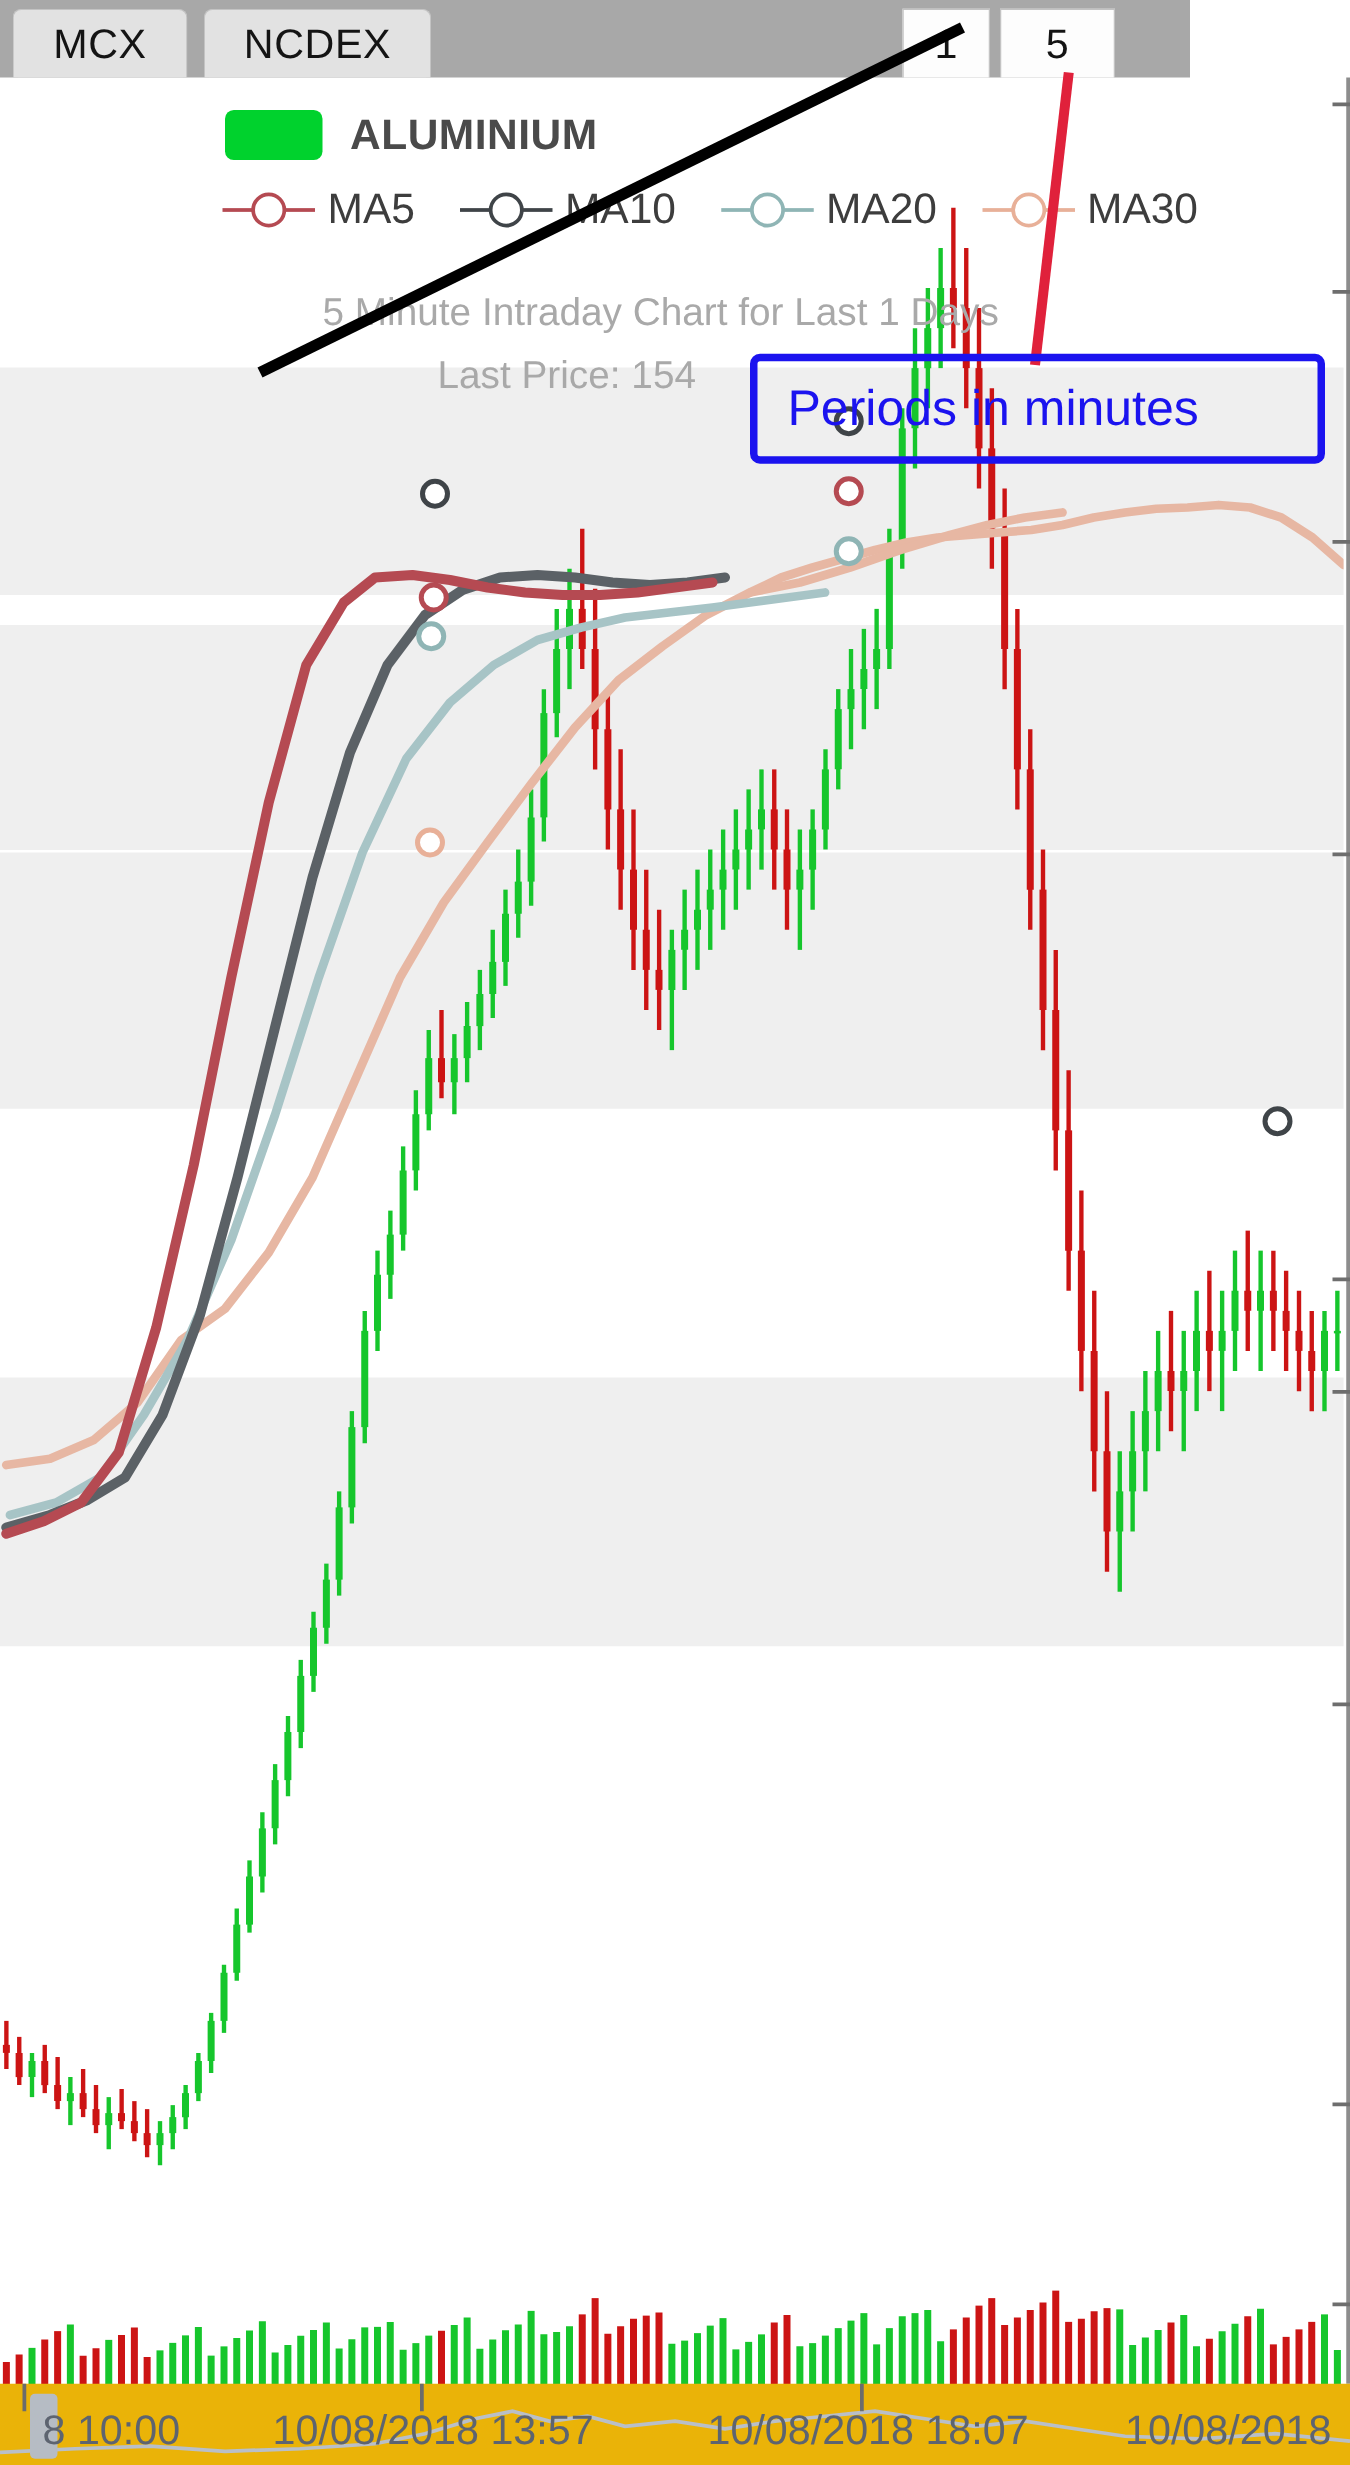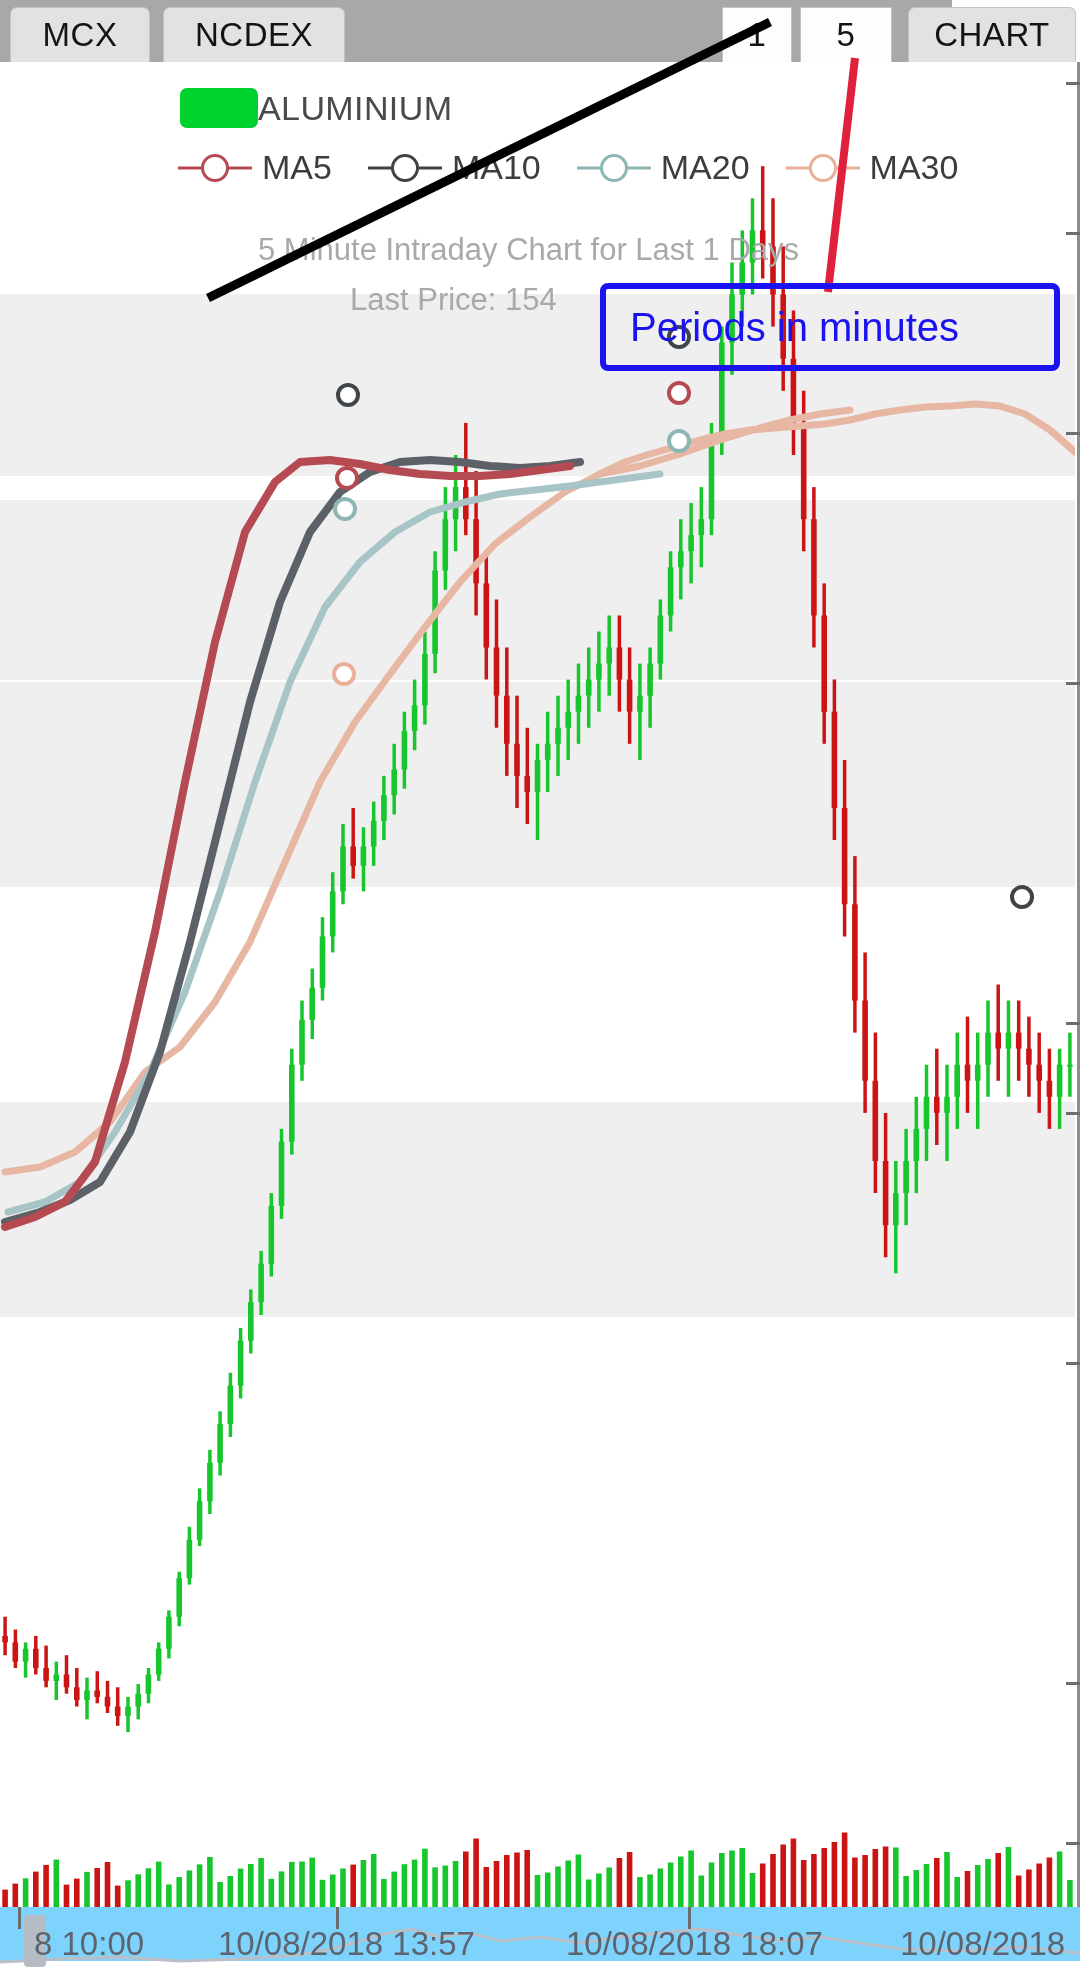--- a/index.html
+++ b/index.html
@@ -34,21 +34,21 @@
   .tb-days  { position:absolute; left: 722px; top: 7px; width: 70px;
               background:#fdfdfd; border-radius: 0; }
   .tb-per   { position:absolute; left: 800px; top: 7px; width: 92px;
               background:#fdfdfd; border-radius: 0; }
   .tb-chart { position:absolute; left: 908px; top: 7px; width: 168px;
               border-radius: 7px 7px 0 0; }
 
   
   .legend-sym {
     position:absolute; left: 180px; top: 88px;
-    display:flex; align-items:center; 
+    display:flex; align-items:center; gap: 22px; font-weight: bold;
   }
   .sw {
     width: 78px; height: 40px; border-radius: 7px;
     background: #00d22d;
   }
   .legend-sym-label { font-size: 34px; color:#4a4a4a; letter-spacing:.4px; }
 
   .legend-ma {
     position:absolute; left: 178px; top: 148px;
     display:flex; align-items:flex-start;
@@ -114,22 +114,22 @@
   }
   .anno-blue {
     left: 600px; top: 283px; width: 460px; height: 88px;
     border: 6px solid #1b13ef; border-radius: 8px;
     color:#1b13ef; padding-left: 24px;
   }
   .pointer { position:absolute; left:0; top:0; pointer-events:none; }
 
   
   .xaxis {
-    position:absolute; left:0; top: 1907px; width: 1080px; height: 54px;
-    background:#7dd3fc;
+    position:absolute; left:0; top: 1907px; width: 1080px; height: 65px;
+    background:#eab308;
   }
   .xaxis .tick {
     position:absolute; top:0; width:3px; height: 22px; background:#6c6c6c;
   }
   .xlabel {
     position:absolute; top: 18px; font-size: 33px; color:#5d6470; white-space:nowrap;
   }
   .scroll-handle {
     position:absolute; left: 24px; top: 8px; width: 22px; height: 52px;
     background:#b6bcc4; border-radius:4px;
@@ -139,21 +139,20 @@
 </head>
 <body>
 
 <div id="app">
 
   <div class="toolbar">
     <div class="tb-btn tb-mcx">MCX</div>
     <div class="tb-btn tb-ncdex">NCDEX</div>
     <div class="tb-btn tb-days">1</div>
     <div class="tb-btn tb-per">5</div>
-    <div class="tb-btn tb-chart">CHART</div>
   </div>
 
   <div class="plot">
 
     <div class="band" style="top:232px;  height:182px;"></div>
     <div class="band" style="top:438px;  height:180px;"></div>
     <div class="band" style="top:620px;  height:205px;"></div>
     <div class="band" style="top:1040px; height:215px;"></div>
 
     <svg class="series" width="1075" height="1845">

